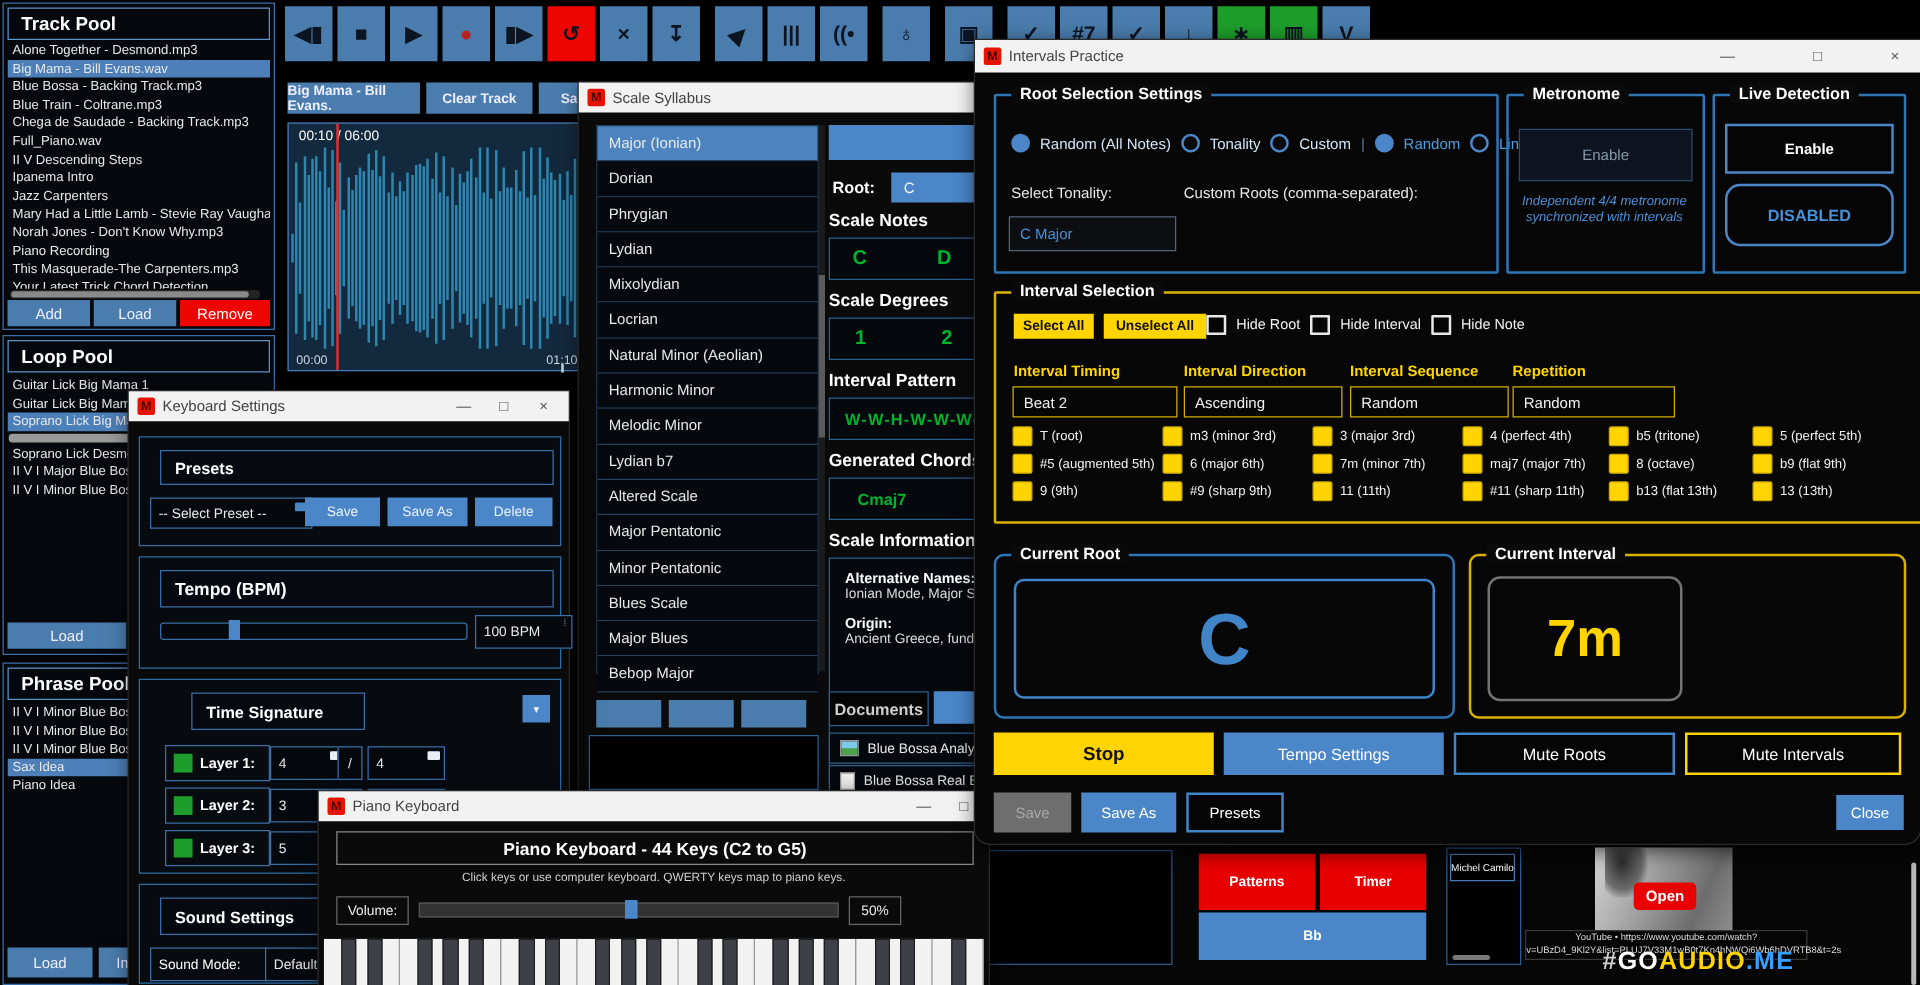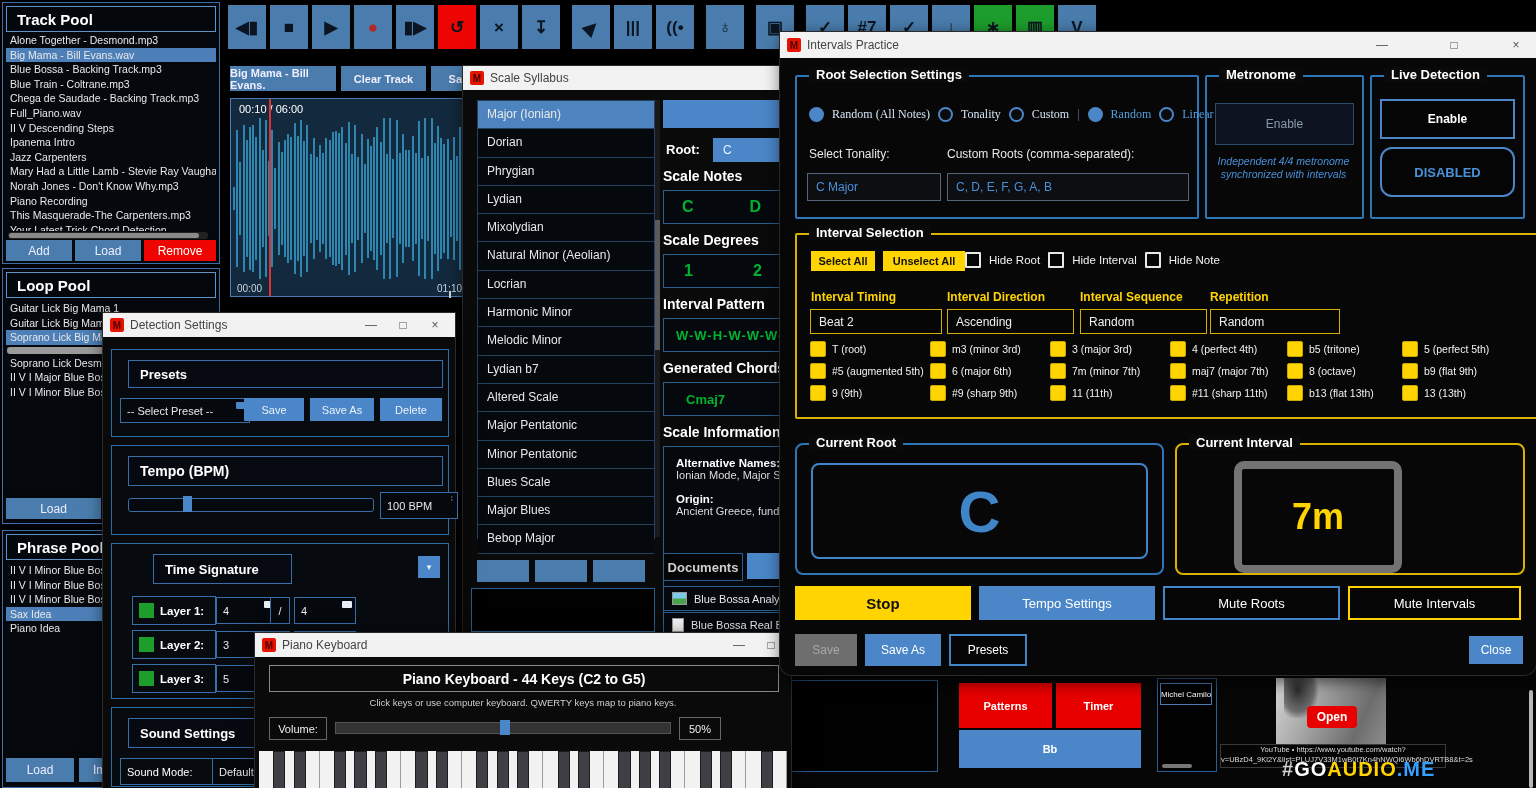--- a/index.html
+++ b/index.html
@@ -457,22 +457,22 @@
       <div class="wc">—</div>
       <div class="wc">□</div>
       <div class="wc">×</div>
     </div>
     <div class="abs" style="left:14px;top:34px;width:176px;height:437px;border:1px solid #24425f;">
         <div class="sli sel">Major (Ionian)</div>
         <div class="sli">Dorian</div>
         <div class="sli">Phrygian</div>
         <div class="sli">Lydian</div>
         <div class="sli">Mixolydian</div>
+        <div class="sli">Locrian</div>
         <div class="sli">Natural Minor (Aeolian)</div>
-        <div class="sli">Locrian</div>
         <div class="sli">Harmonic Minor</div>
         <div class="sli">Melodic Minor</div>
         <div class="sli">Lydian b7</div>
         <div class="sli">Altered Scale</div>
         <div class="sli">Major Pentatonic</div>
         <div class="sli">Minor Pentatonic</div>
         <div class="sli">Blues Scale</div>
         <div class="sli">Major Blues</div>
         <div class="sli">Bebop Major</div>
       </div>
@@ -522,21 +522,21 @@
     </div>
     <div class="sbox" style="left:200px;top:546px;width:294px;height:23px;gap:7px;padding-left:8px;">
       <span style="width:10px;height:12px;background:#f0f0f0;border:1px solid #999;flex:none;"></span>
       <span style="font-size:11px;color:#e8e8e8;white-space:nowrap;">Blue Bossa Real Book.p</span>
     </div>
   </div>
 
   <div class="win" style="left:103px;top:313px;width:352px;height:475px;">
     <div class="tbarw">
       <div class="logo">M</div>
-      <div class="wtitle">Detection Settings</div>
+      <div class="wtitle">Keyboard Settings</div>
       <div class="wc">—</div>
       <div class="wc">□</div>
       <div class="wc">×</div>
     </div>
 
     <div class="mgrp" style="left:8px;top:36px;width:336px;height:86px;">
       <div class="mlabel" style="left:16px;top:10px;width:302px;height:26px;">Presets</div>
       <div class="dd" style="left:8px;top:48px;width:116px;height:23px;">
         <span>-- Select Preset --</span>
         <span class="ddsq blue"></span>
@@ -684,37 +684,36 @@
     <div class="tbarw" style="height:26px;">
       <div class="logo">M</div>
       <div class="wtitle">Intervals Practice</div>
       <div class="wc" style="margin-right:40px;">—</div>
       <div class="wc" style="margin-right:30px;">□</div>
       <div class="wc">×</div>
     </div>
 
     <div class="grp" style="left:15px;top:43px;width:400px;height:140px;">
       <div class="ghd">Root Selection Settings</div>
-      <div class="abs" style="left:12px;top:30px;display:flex;align-items:center;gap:8px;font-family:Liberation Serif, serif;">
+      <div class="abs" style="left:12px;top:30px;display:flex;align-items:center;gap:8px;">
           <span class="radio on"></span>
           <span class="rlabel">Random (All Notes)</span>
           <span class="radio off"></span>
           <span class="rlabel">Tonality</span>
           <span class="radio off"></span>
           <span class="rlabel">Custom</span>
           <span class="rlabel" style="color: rgb(90, 122, 154);">|</span>
           <span class="radio on"></span>
           <span class="rlabel blue">Random</span>
           <span class="radio off"></span>
           <span class="rlabel blue">Linear</span>
         </div>
       <div class="abs ilabel" style="left:12px;top:70px;">Select Tonality:</div>
       <div class="abs ilabel" style="left:150px;top:70px;">Custom Roots (comma-separated):</div>
       <div class="input" style="left:10px;top:96px;width:124px;height:26px;">C Major</div>
-      <div class="input" style="left:150px;top:96px;width:232px;height:26px;">C, D, E, F, G, A, B</div>
     </div>
 
     <div class="grp" style="left:425px;top:43px;width:155px;height:140px;">
       <div class="ghd">Metronome</div>
       <div class="abs" style="left:8px;top:26px;width:137px;height:40px;border:1px solid #2a4a6a;background:#0d1420;color:#8899aa;font-size:12px;display:flex;align-items:center;justify-content:center;">Enable</div>
       <div class="abs" style="left:0;top:78px;width:153px;text-align:center;font-size:10.5px;font-style:italic;color:#4a90d9;line-height:13px;">
         <div>Independent 4/4 metronome</div>
         <div>synchronized with intervals</div>
       </div>
     </div>
@@ -821,21 +820,21 @@
         </div>
     </div>
 
     <div class="grp" style="left:15px;top:411px;width:365px;height:128px;border-radius:8px;">
       <div class="ghd">Current Root</div>
       <div class="abs" style="left:14px;top:18px;width:333px;height:92px;border:2px solid #3f85c8;border-radius:8px;display:flex;align-items:center;justify-content:center;font-size:58px;font-weight:bold;color:#3f85c8;">C</div>
     </div>
 
     <div class="grp yellow" style="left:395px;top:411px;width:346px;height:128px;border-radius:8px;">
       <div class="ghd">Current Interval</div>
-      <div class="abs" style="left:13px;top:16px;width:152px;height:96px;border:8px solid #737373;border-radius:10px;display:flex;align-items:center;justify-content:center;font-size:36px;font-weight:bold;color:#ffd400;margin-left:44px;">7m</div>
+      <div class="abs" style="left:13px;top:16px;width:152px;height:96px;border:2px solid #737373;border-radius:10px;display:flex;align-items:center;justify-content:center;font-size:42px;font-weight:bold;color:#ffd400;">7m</div>
     </div>
 
     <div class="actbtn" style="left:15px;top:554px;width:176px;height:34px;background:#ffd400;color:#111;font-weight:bold;font-size:15px;">Stop</div>
     <div class="actbtn" style="left:199px;top:554px;width:176px;height:34px;background:#4a86c8;">Tempo Settings</div>
     <div class="actbtn" style="left:383px;top:554px;width:177px;height:34px;background:#050505;border:2px solid #3f85c8;box-sizing:border-box;">Mute Roots</div>
     <div class="actbtn" style="left:568px;top:554px;width:173px;height:34px;background:#050505;border:2px solid #ffd400;box-sizing:border-box;">Mute Intervals</div>
 
     <div class="actbtn" style="left:15px;top:602px;width:62px;height:32px;background:#6e6e6e;color:#a8a8a8;font-size:12px;">Save</div>
     <div class="actbtn" style="left:85px;top:602px;width:76px;height:32px;background:#4a86c8;font-size:12px;">Save As</div>
     <div class="actbtn" style="left:169px;top:602px;width:78px;height:32px;background:#050505;border:2px solid #3f85c8;box-sizing:border-box;font-size:12px;">Presets</div>

